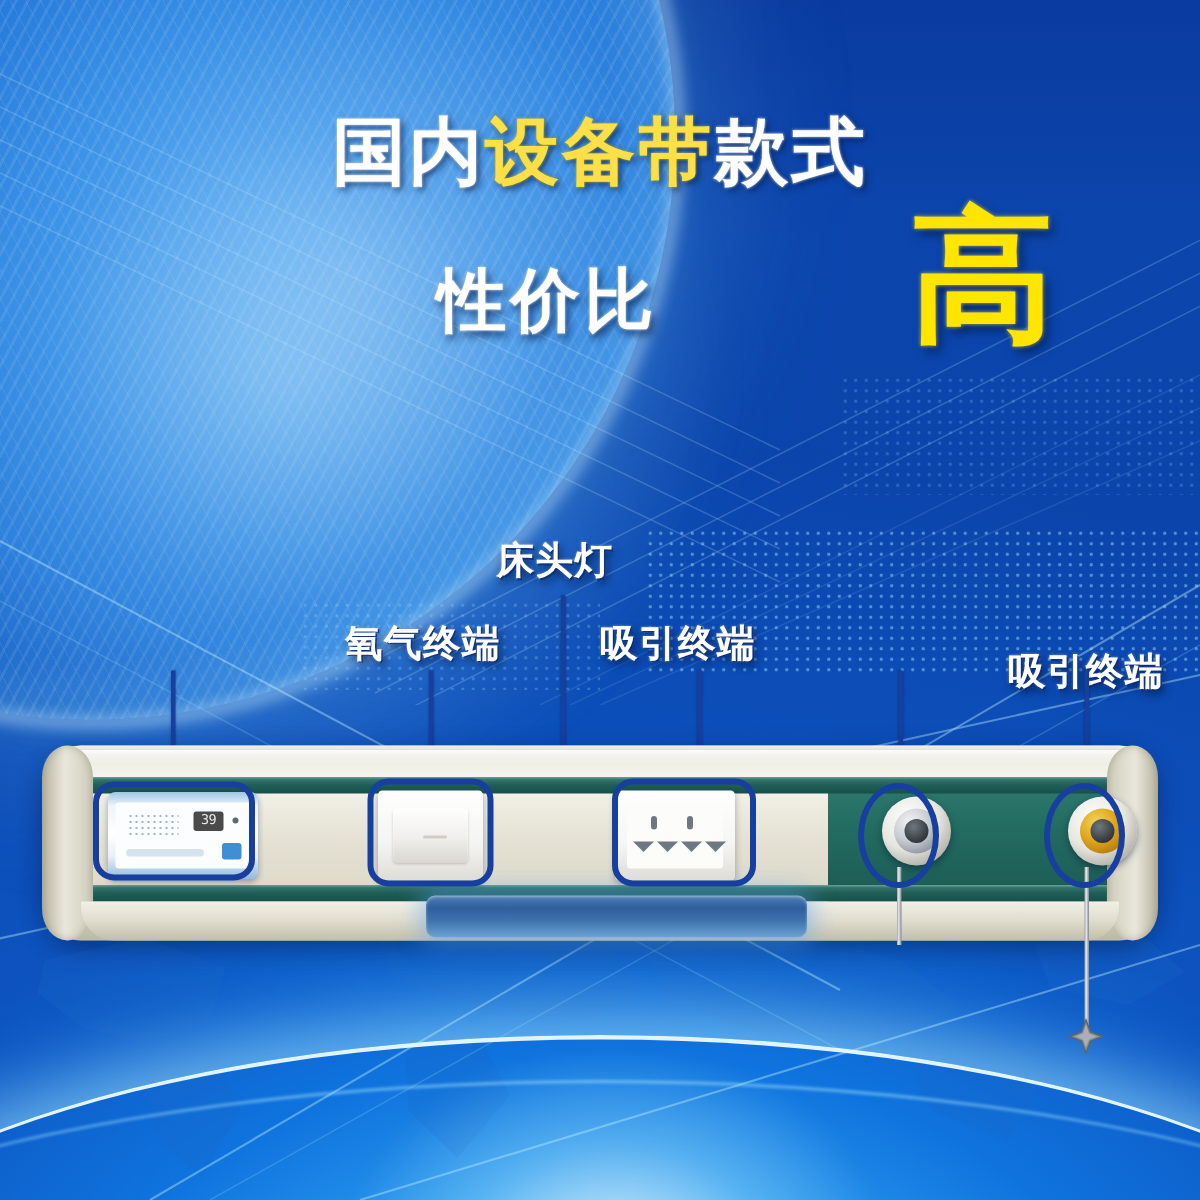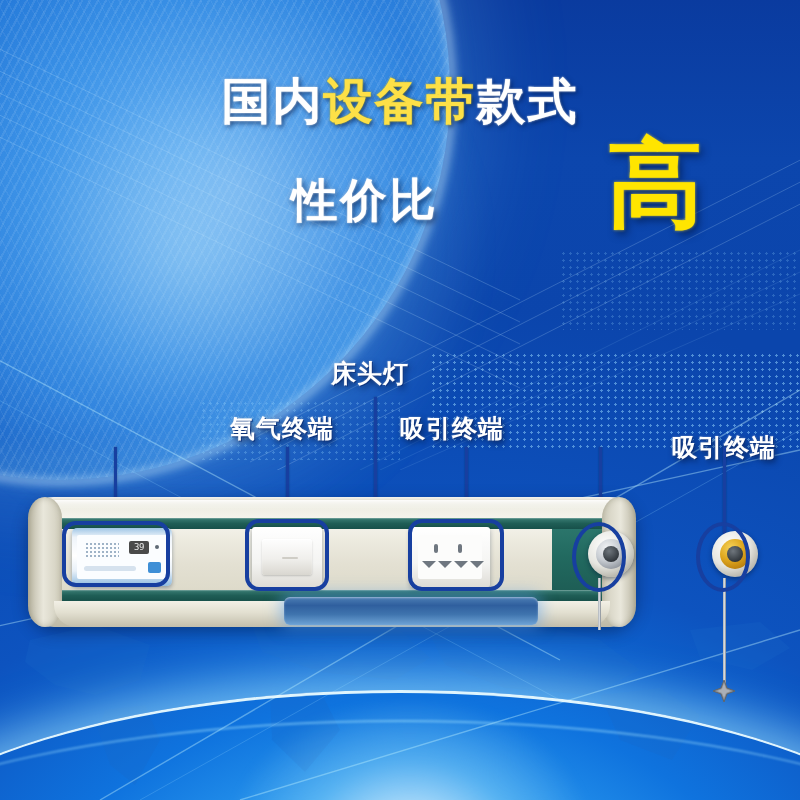--- a/index.html
+++ b/index.html
@@ -113,21 +113,21 @@
     white-space:nowrap;
     text-shadow:1px 1px 0 rgba(8,46,120,.85),2px 3px 6px rgba(3,28,80,.85),0 0 2px rgba(255,255,255,.55);
   }
   
   .leader{position:absolute;background:#173fa0;width:3px;box-shadow:0 0 2px rgba(0,0,0,.35);}
   
   .cbox{position:absolute;border:4px solid #173fa0;border-radius:14px;}
   .cbox.oval{border-radius:50%;border-width:4px;}
 
   
-  .unit{position:absolute;left:28px;top:497px;width:608px;height:130px;}
+  .unit{position:absolute;left:28px;top:497px;width:744px;height:130px;}
   .unit-body{
     position:absolute;inset:0;border-radius:26px/30px;
     background:linear-gradient(to bottom,
       #d9d6c6 0%, #efeee4 8%, #f6f5ee 18%, #eceade 34%,
       #e3e0d2 52%, #dedbcb 70%, #d2cebc 86%, #bdb9a6 100%);
     box-shadow:0 5px 16px rgba(0,20,60,.45), inset 0 2px 3px rgba(255,255,255,.7);
   }
   .unit-topedge{
     position:absolute;left:10px;right:10px;top:3px;height:9px;border-radius:8px;
     background:linear-gradient(to bottom,rgba(255,255,255,.92),rgba(255,255,255,0));

